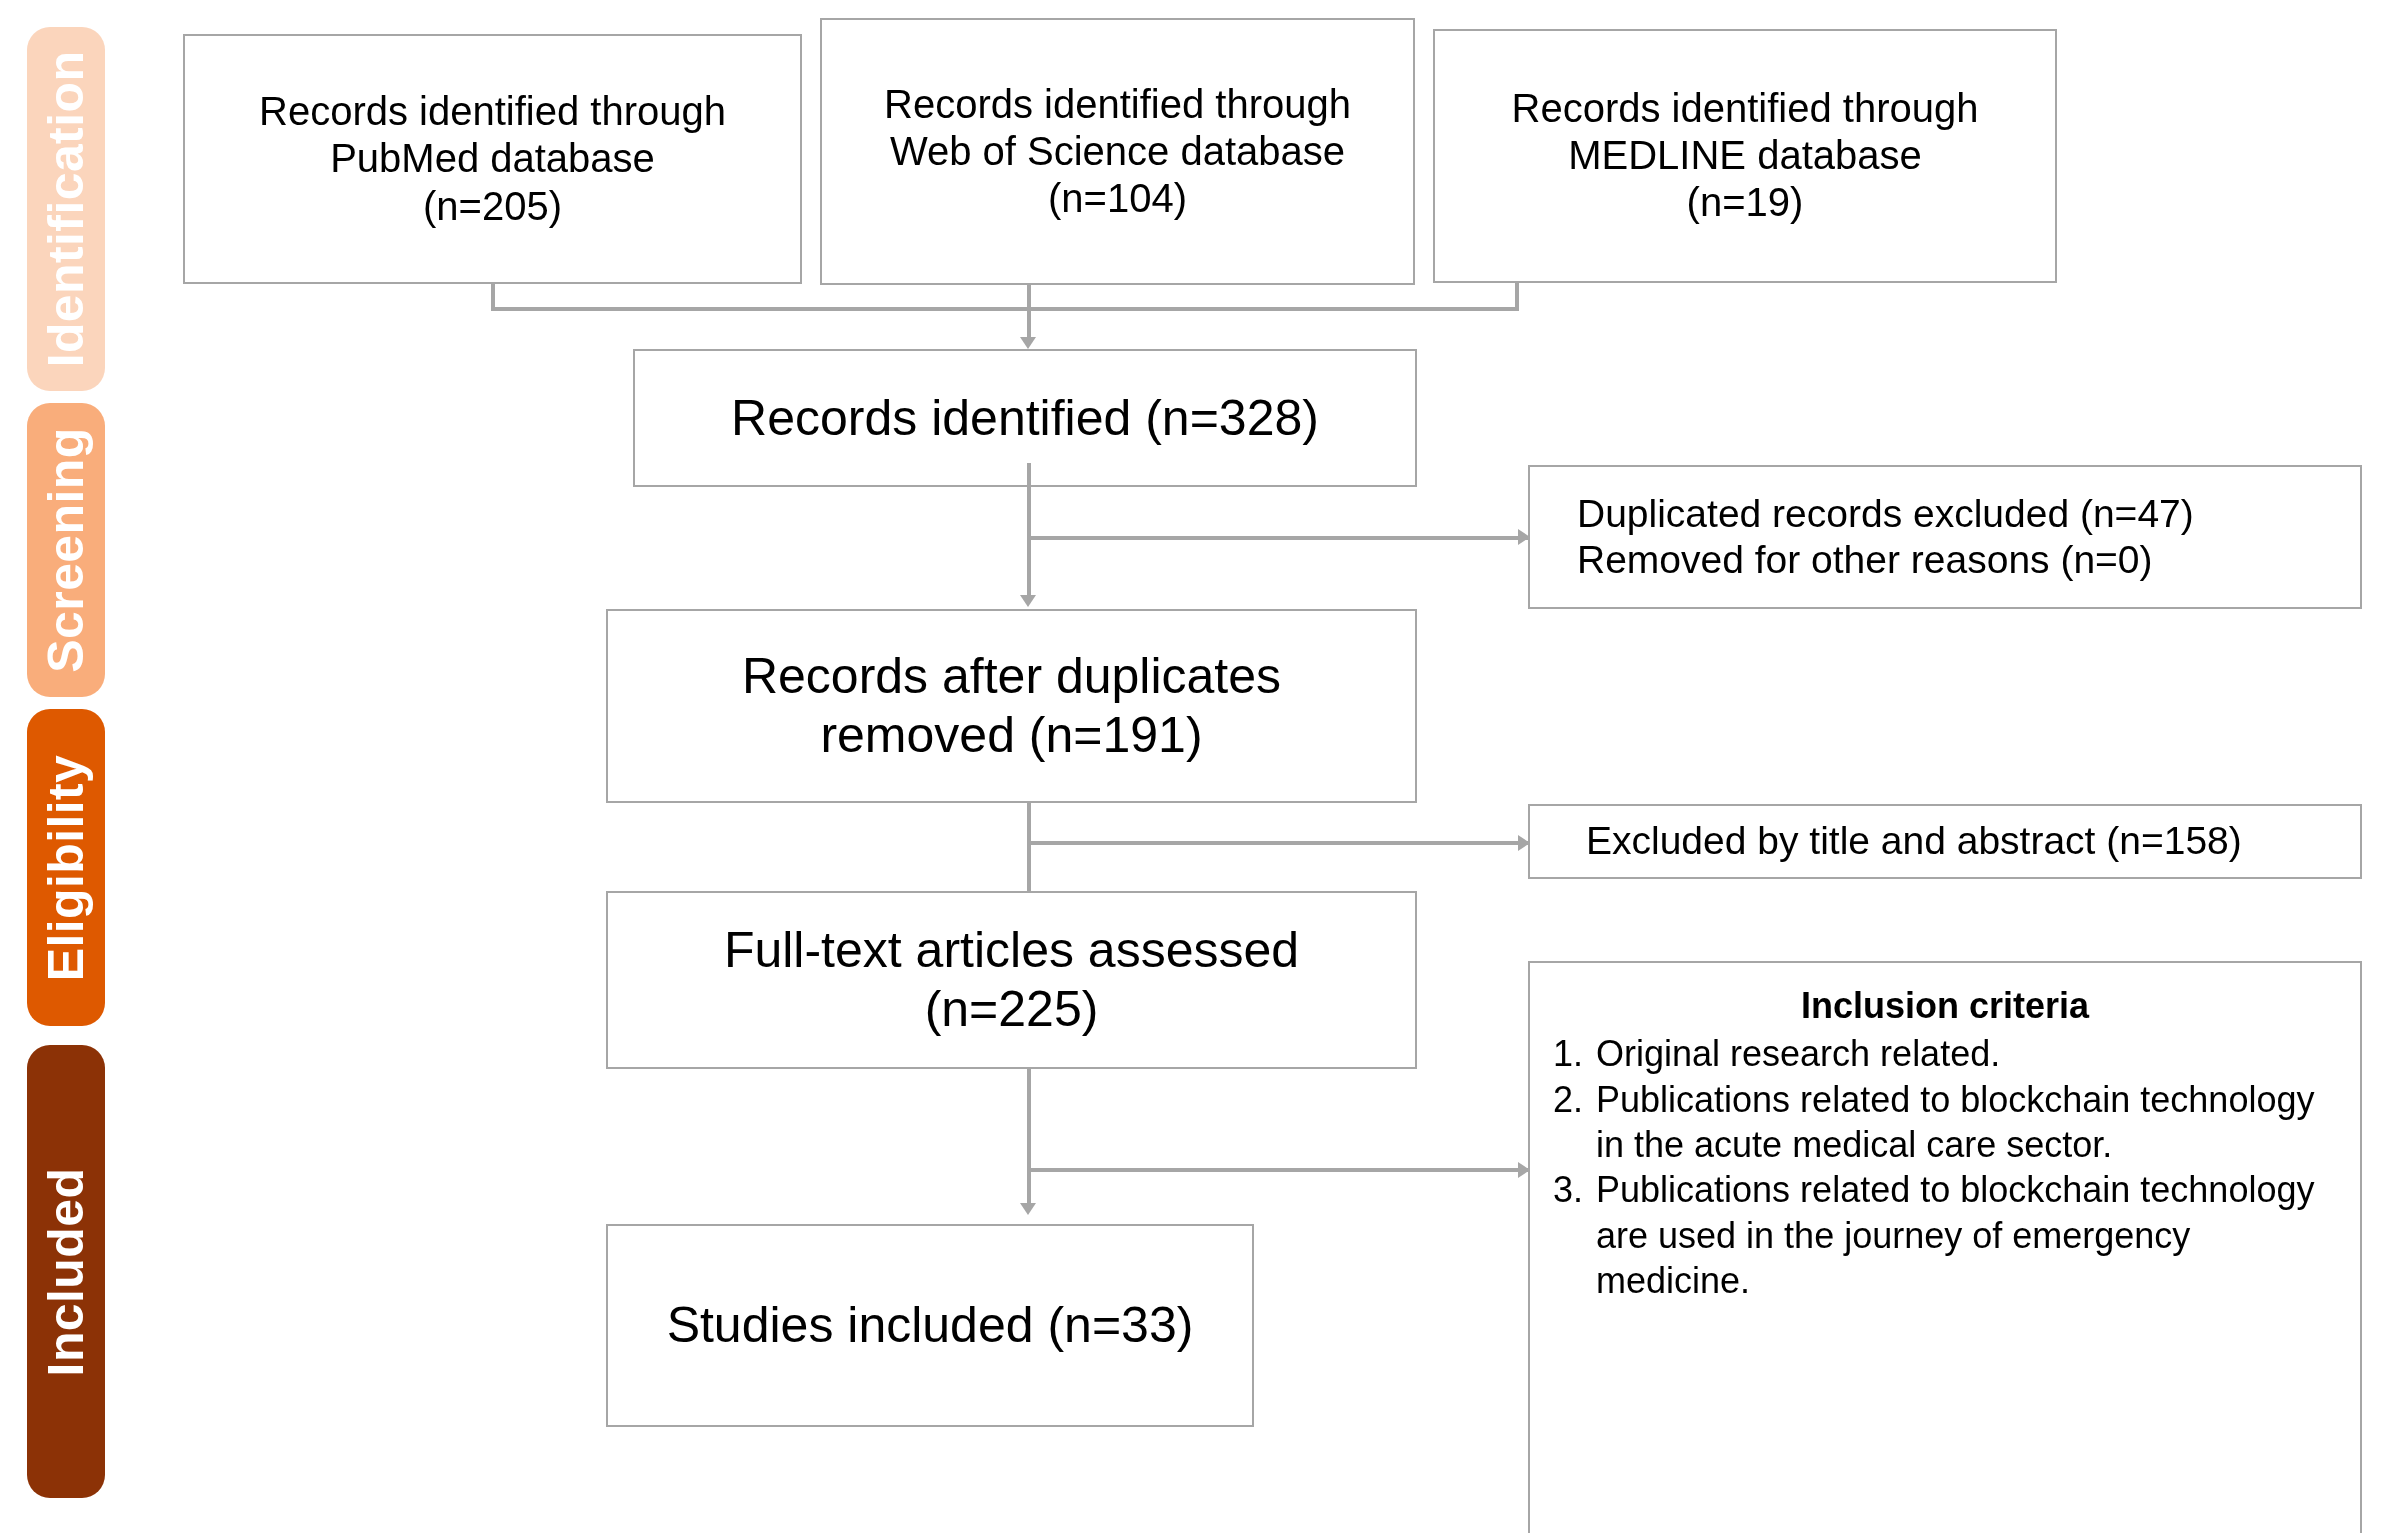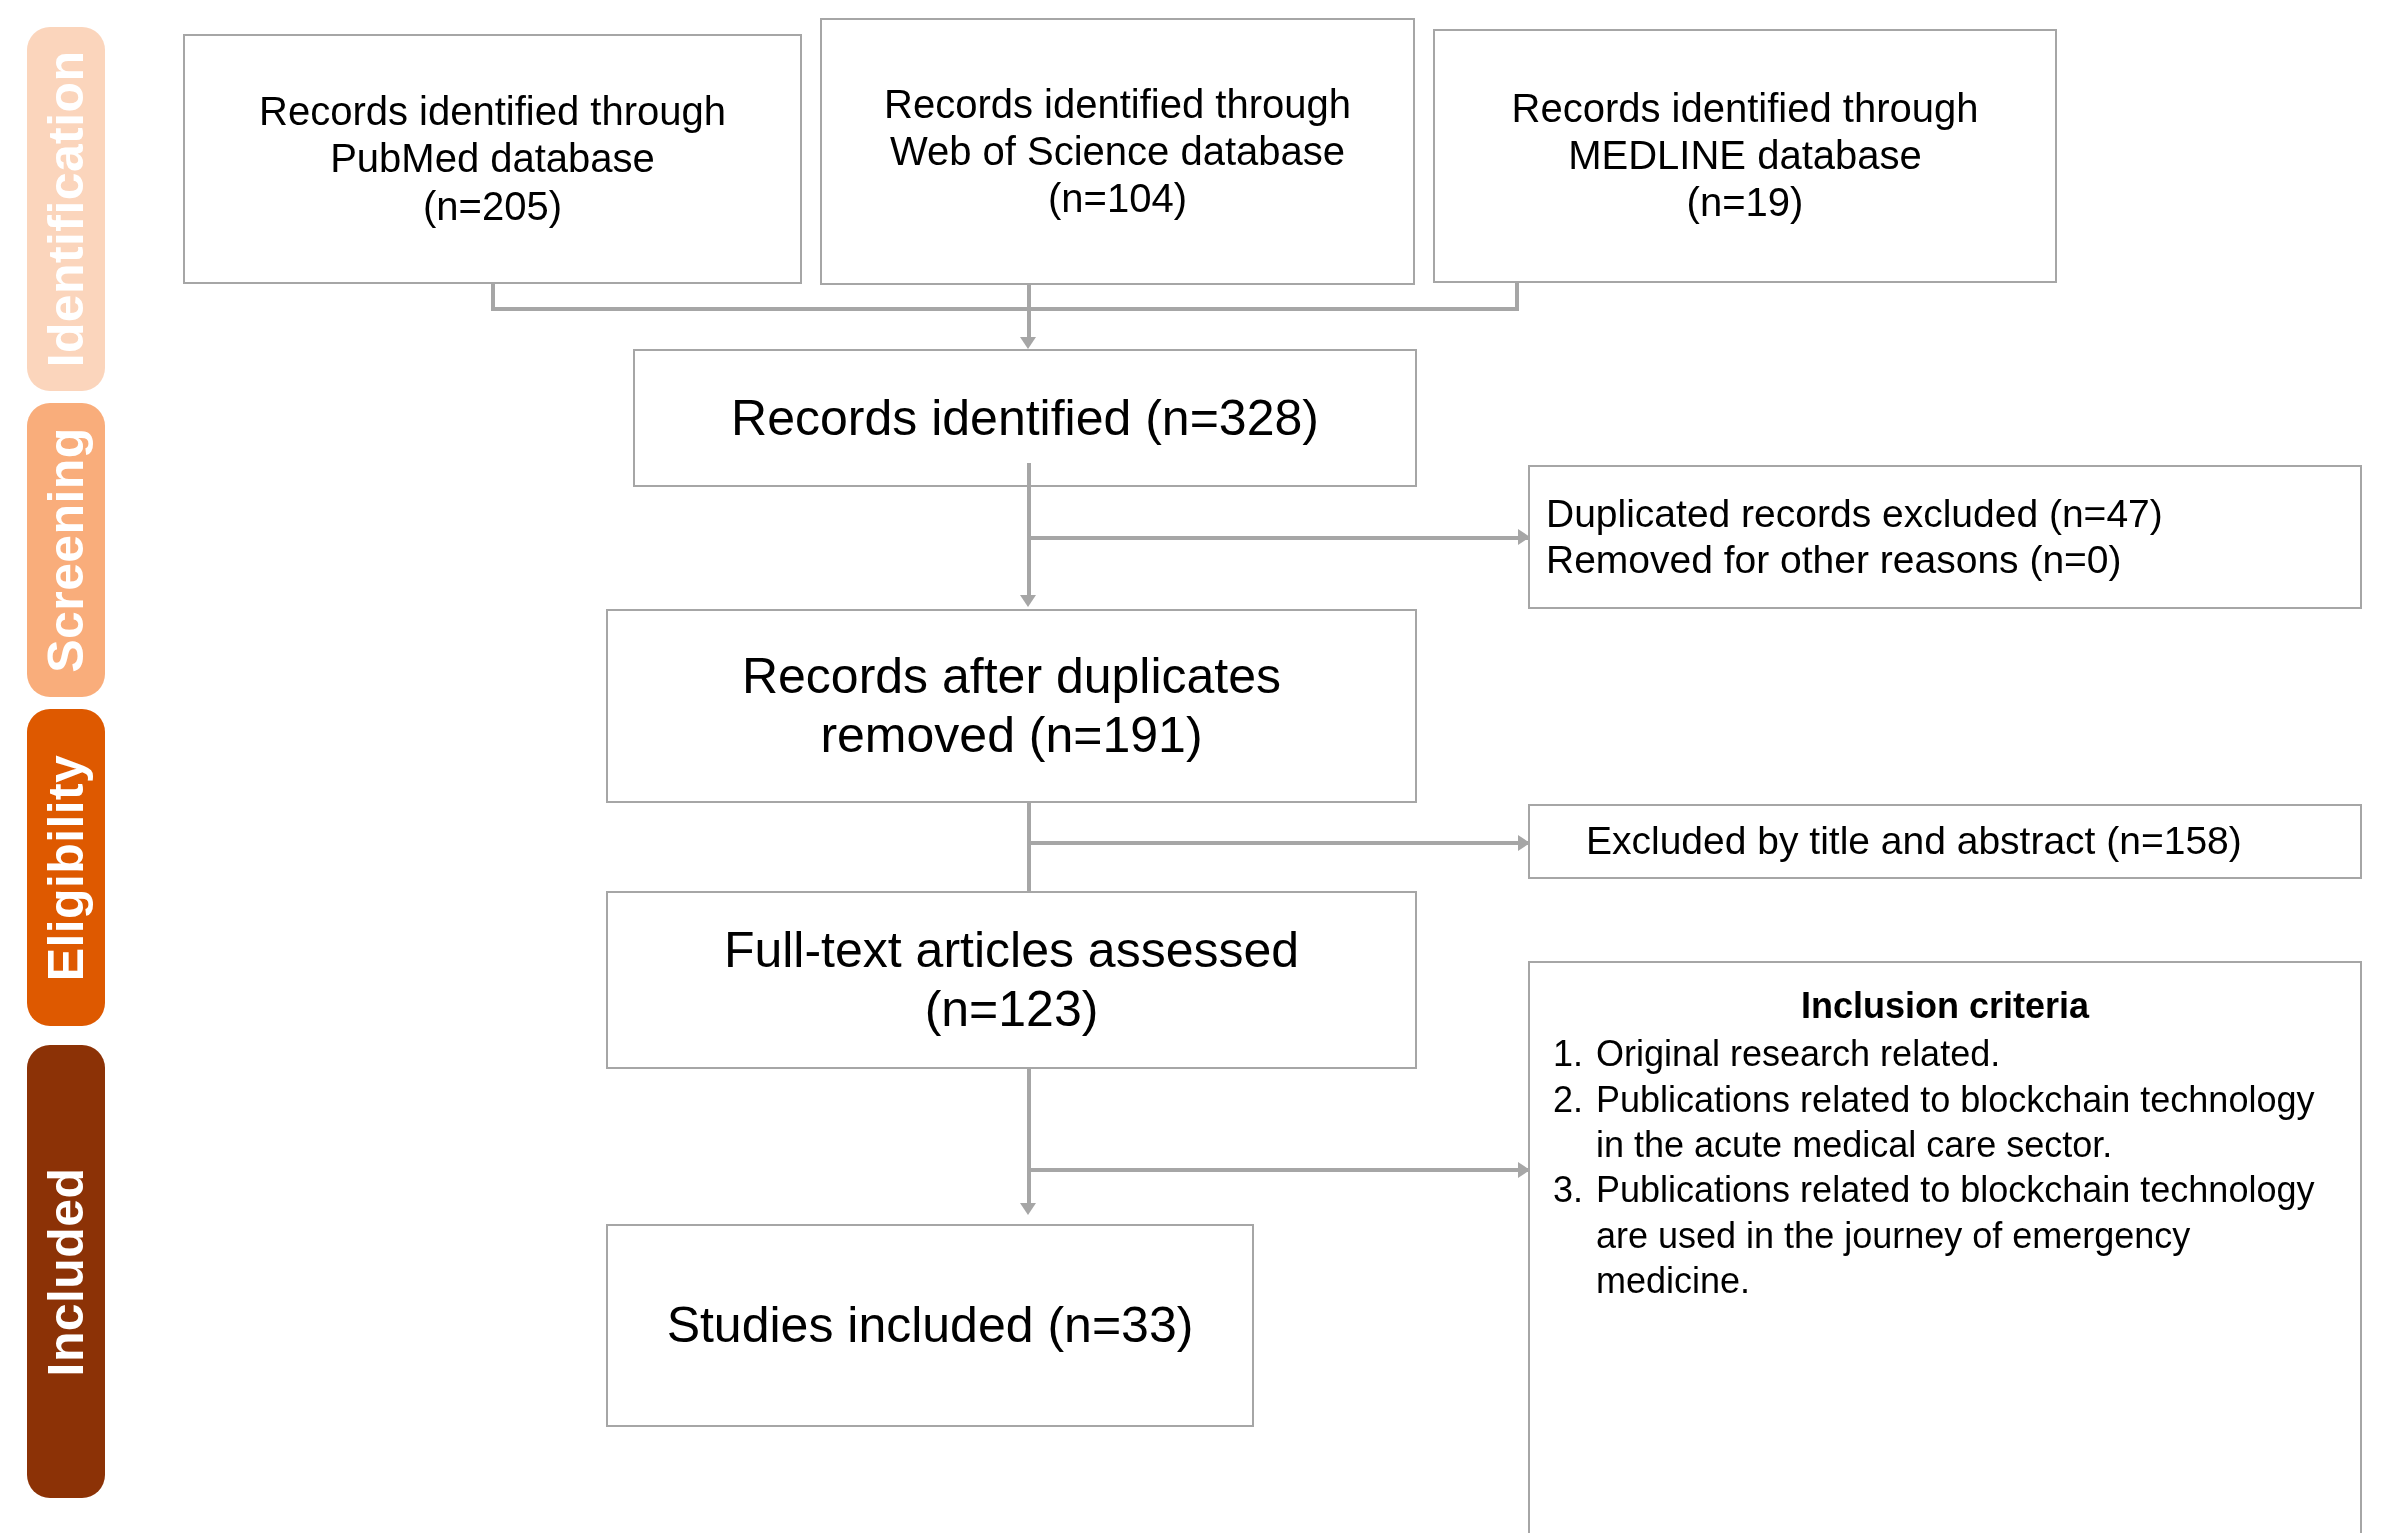--- a/index.html
+++ b/index.html
@@ -176,41 +176,41 @@
   <div class="fbox" style="left:633px; top:349px; width:784px; height:138px; font-size:50px;">
     <span class="txt">Records identified (n=328)</span>
   </div>
 
   <div class="vline" style="left:1027px; top:463px; height:137px;"></div>
   <div class="arrow-down" style="left:1020px; top:595px;"></div>
   <div class="hline" style="left:1027px; top:536px; width:501px;"></div>
   <div class="arrow-right" style="left:1518px; top:529px;"></div>
 
   <div class="fbox left-align" style="left:1528px; top:465px; width:834px; height:144px; font-size:39px; padding-left:16px;">
-    <span class="txt" style="padding:0;">Duplicated records excluded (n=47)
+    <span class="txt" style="padding:0;margin-left:31px;">Duplicated records excluded (n=47)
 Removed for other reasons (n=0)</span>
   </div>
 
   <div class="fbox" style="left:606px; top:609px; width:811px; height:194px; font-size:50px;">
     <span class="txt">Records after duplicates
 removed (n=191)</span>
   </div>
 
   <div class="vline" style="left:1027px; top:803px; height:127px;"></div>
   <div class="arrow-down" style="left:1020px; top:925px;"></div>
   <div class="hline" style="left:1027px; top:841px; width:501px;"></div>
   <div class="arrow-right" style="left:1518px; top:835px;"></div>
 
   <div class="fbox left-align" style="left:1528px; top:804px; width:834px; height:75px; font-size:39px; padding-left:16px;">
     <span class="txt" style="padding:0;margin-left:40px;">Excluded by title and abstract (n=158)</span>
   </div>
 
   <div class="fbox" style="left:606px; top:891px; width:811px; height:178px; font-size:50px;">
     <span class="txt">Full-text articles assessed
-(n=123)</span>
+(n=225)</span>
   </div>
 
   <div class="vline" style="left:1027px; top:1069px; height:138px;"></div>
   <div class="arrow-down" style="left:1020px; top:1203px;"></div>
   <div class="hline" style="left:1027px; top:1168px; width:501px;"></div>
   <div class="arrow-right" style="left:1518px; top:1162px;"></div>
 
   <div class="crit-box" style="left:1528px; top:961px; width:834px; height:615px;">
     <div class="crit-title">Inclusion criteria</div>
     <ul class="crit-list">

